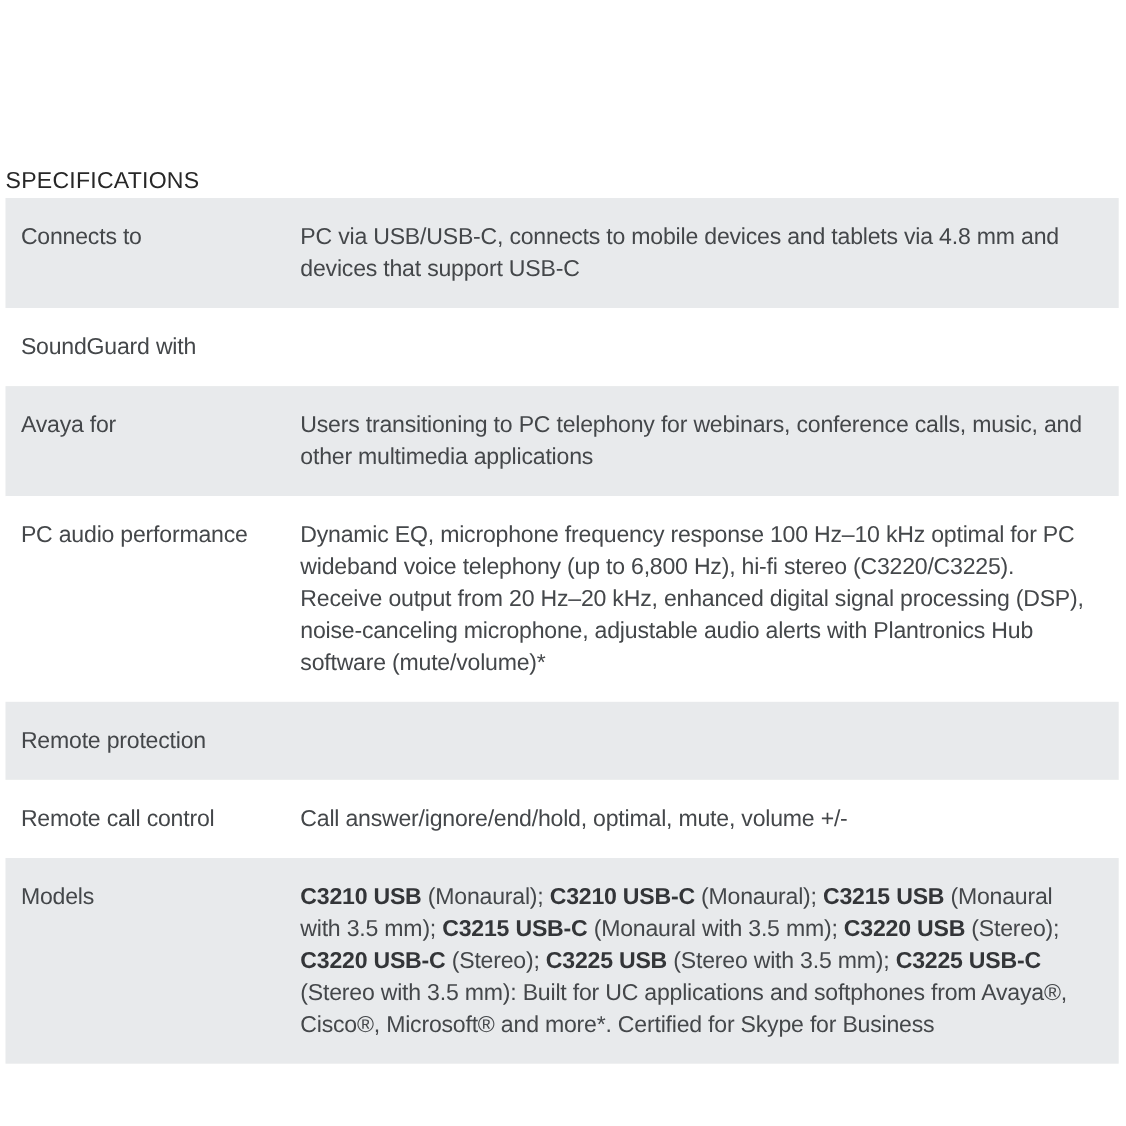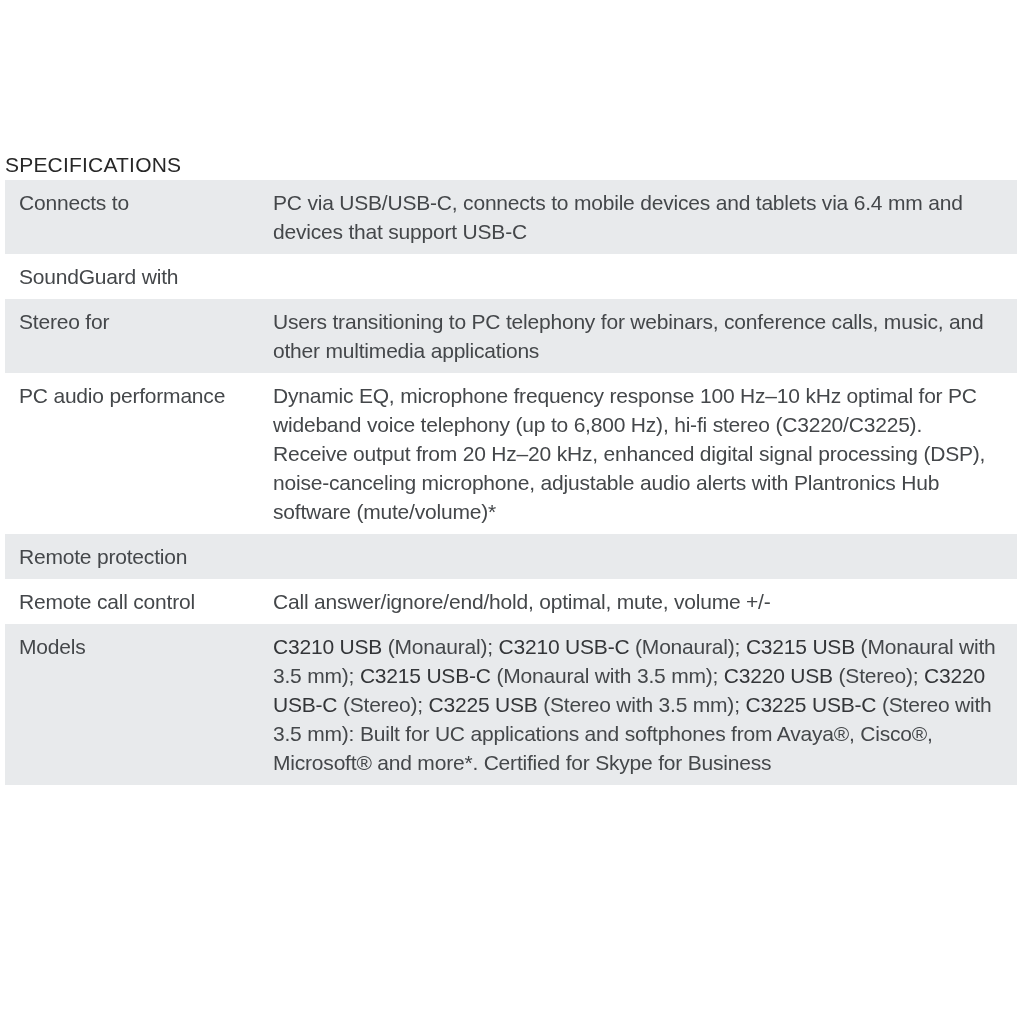--- a/index.html
+++ b/index.html
@@ -26,21 +26,21 @@
   }
   .spec-table {
     position: absolute;
     left: 5px;
     top: 180px;
     width: 1012px;
   }
   .spec-row {
     display: flex;
     align-items: flex-start;
-    padding: 8px 0;
+    padding: 21px 0;
     background: #ffffff;
   }
   .spec-row.alt {
     background: var(--row-alt-bg, #e8eaec);
   }
   .spec-label {
     flex: none;
     width: 268px;
     box-sizing: border-box;
     padding-left: 14px;
@@ -49,39 +49,39 @@
     letter-spacing: -0.2px;
   }
   .spec-value {
     flex: none;
     width: 725px;
     font-size: 21px;
     line-height: 29px;
     letter-spacing: -0.2px;
   }
   .spec-value .bold {
-    font-weight: normal;
+    font-weight: bold;
     color: var(--bold-color, #333538);
   }
 </style>
 </head>
 <body>
 
 <h1 class="page-heading">SPECIFICATIONS</h1>
 
 <div class="spec-table">
     <div class="spec-row alt">
       <div class="spec-label">Connects to</div>
-      <div class="spec-value"><span>PC via USB/USB-C, connects to mobile devices and tablets via 6.4 mm and devices that support USB-C</span></div>
+      <div class="spec-value"><span>PC via USB/USB-C, connects to mobile devices and tablets via 4.8 mm and devices that support USB-C</span></div>
     </div>
     <div class="spec-row">
       <div class="spec-label">SoundGuard with</div>
     </div>
     <div class="spec-row alt">
-      <div class="spec-label">Stereo for</div>
+      <div class="spec-label">Avaya for</div>
       <div class="spec-value"><span>Users transitioning to PC telephony for webinars, conference calls, music, and other multimedia applications</span></div>
     </div>
     <div class="spec-row">
       <div class="spec-label">PC audio performance</div>
       <div class="spec-value"><span>Dynamic EQ, microphone frequency response 100 Hz–10 kHz optimal for PC wideband voice telephony (up to 6,800 Hz), hi-fi stereo (C3220/C3225). Receive output from 20 Hz–20 kHz, enhanced digital signal processing (DSP), noise-canceling microphone, adjustable audio alerts with Plantronics Hub software (mute/volume)*</span></div>
     </div>
     <div class="spec-row alt">
       <div class="spec-label">Remote protection</div>
     </div>
     <div class="spec-row">

